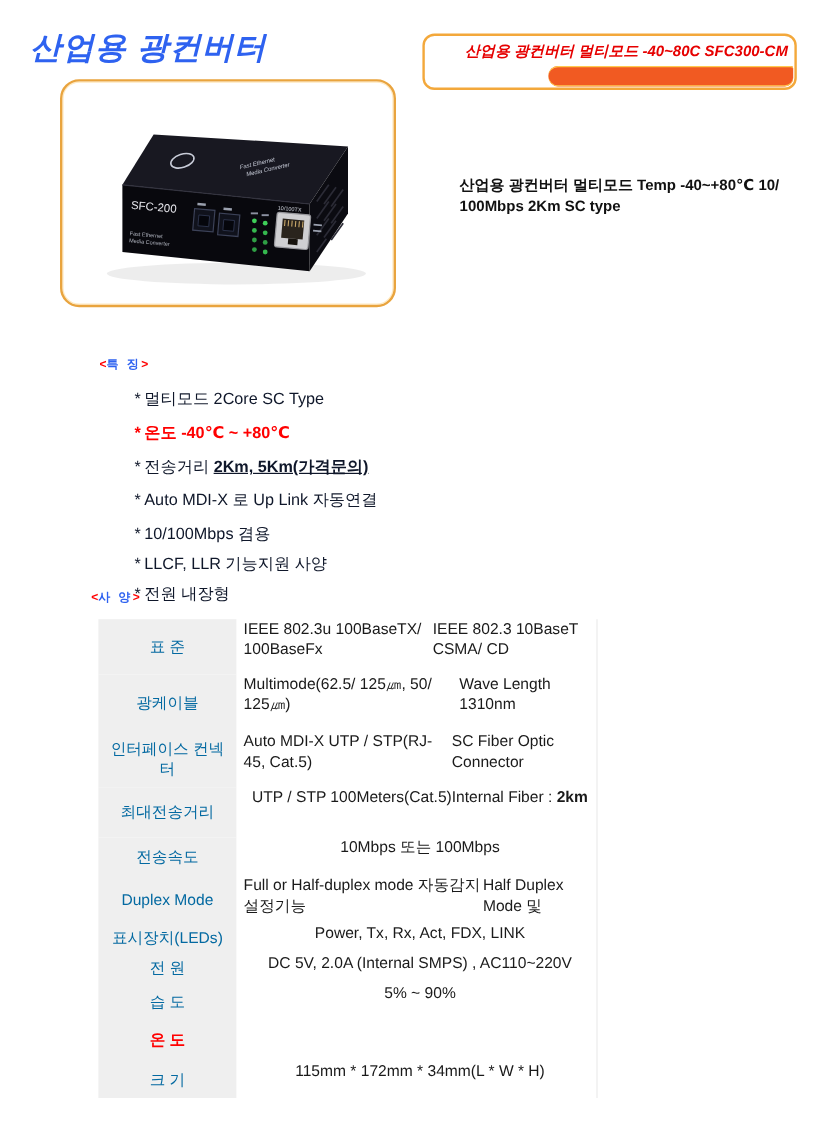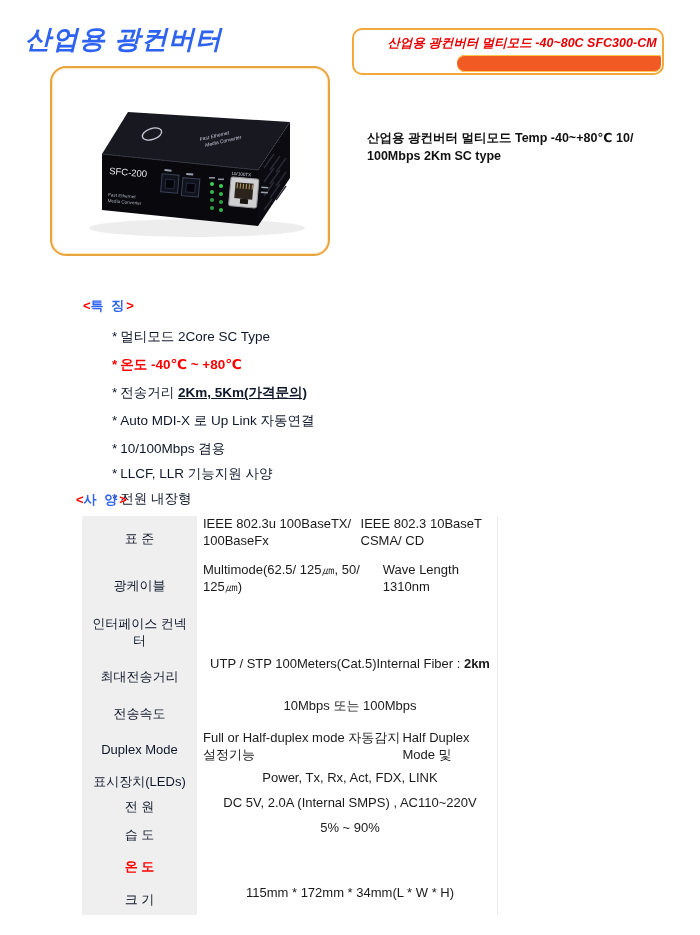--- a/index.html
+++ b/index.html
@@ -17,43 +17,43 @@
 
   
   .banner{position:absolute;left:352px;top:28px;width:312px;height:47px;box-sizing:border-box;
     border:2px solid #f3a83b;border-radius:10px;background:#fff;}
   .banner-text{margin-top:5px;text-align:center;font-size:12.5px;font-weight:bold;font-style:italic;
     color:#e60000;white-space:nowrap;padding-left:28px;}
   .banner-bar{position:absolute;right:1px;bottom:1px;width:204px;height:17px;background:#f15a22;
     border-radius:8px 2px 7px 8px;box-shadow:inset 0 1px 0 #ffc94f, inset 0 -1px 0 #ffc94f;}
 
   
-  .product-desc{position:absolute;left:367px;top:130px;width:315px;margin:0;font-size:12.5px;
+  .product-desc{position:absolute;left:367px;top:130px;width:315px;margin:16px;font-size:12.5px;
     font-weight:bold;color:#111;line-height:1.4;}
 
   
-  .section-heading{margin:0;font-size:13px;font-weight:bold;}
+  .section-heading{margin:0;font-size:10px;font-weight:bold;}
   .section-heading .bracket{color:#ff0000;}
   .section-heading .head-text{color:#2e62f0;letter-spacing:2px;}
 
   
   .features{position:absolute;left:83px;top:297px;width:440px;}
   .feature-list{list-style:none;margin:13px 0 0 0;padding:0 0 0 29px;}
   .feature-list li{font-size:13.5px;color:#0f172a;margin-bottom:10px;}
   .feature-list li:nth-child(n+5){margin-bottom:7px;}
   .feature-list li.feat-red{color:#ff0000;font-weight:bold;}
   .feature-list .star{margin-right:3px;}
   .feature-list b{font-weight:bold;text-decoration:underline;}
 
   
   .specs-heading-wrap{position:absolute;left:76px;top:491px;}
   .spec-table{position:absolute;left:82px;top:516px;width:415px;border-right:1px solid #ececec;}
   .spec-row{display:flex;}
   .spec-label{width:115px;flex-shrink:0;background:#efefef;display:flex;align-items:center;
-    justify-content:center;text-align:center;font-size:13px;color:#0f172a;line-height:1.3;padding:0 6px;
+    justify-content:center;text-align:center;font-size:13px;color:#0369a1;line-height:1.3;padding:0 6px;
     box-sizing:border-box;}
   .spec-value{flex:1;display:flex;flex-direction:row;justify-content:center;padding-left:6px;
     font-size:13px;color:#1a1a1a;line-height:1.3;}
   .spec-row.highlight .spec-label,.spec-row.highlight .spec-value{color:#ff0000;font-weight:bold;}
   .h46{height:46px}.h48{height:48px}.h42{height:42px}.h40{height:40px}.h35{height:35px}
   .h32{height:32px}.h30{height:30px}.h25{height:25px}
 </style>
 </head>
 <body>
 
@@ -171,20 +171,24 @@
     </div>
     <div class="spec-row h48">
       <div class="spec-label">광케이블</div>
       <div class="spec-value">
         <div>Multimode(62.5/ 125㎛, 50/ 125㎛)</div>
         <div>Wave Length 1310nm</div>
       </div>
     </div>
     <div class="spec-row h46">
       <div class="spec-label">인터페이스 컨넥터</div>
+      <div class="spec-value">
+        <div>Auto MDI-X UTP / STP(RJ-45, Cat.5)</div>
+        <div>SC Fiber Optic Connector</div>
+      </div>
     </div>
     <div class="spec-row h42">
       <div class="spec-label">최대전송거리</div>
       <div class="spec-value">
         <div>UTP / STP 100Meters(Cat.5)</div>
         <div><span>Internal Fiber : </span><b>2km</b></div>
       </div>
     </div>
     <div class="spec-row h32">
       <div class="spec-label">전송속도</div>

